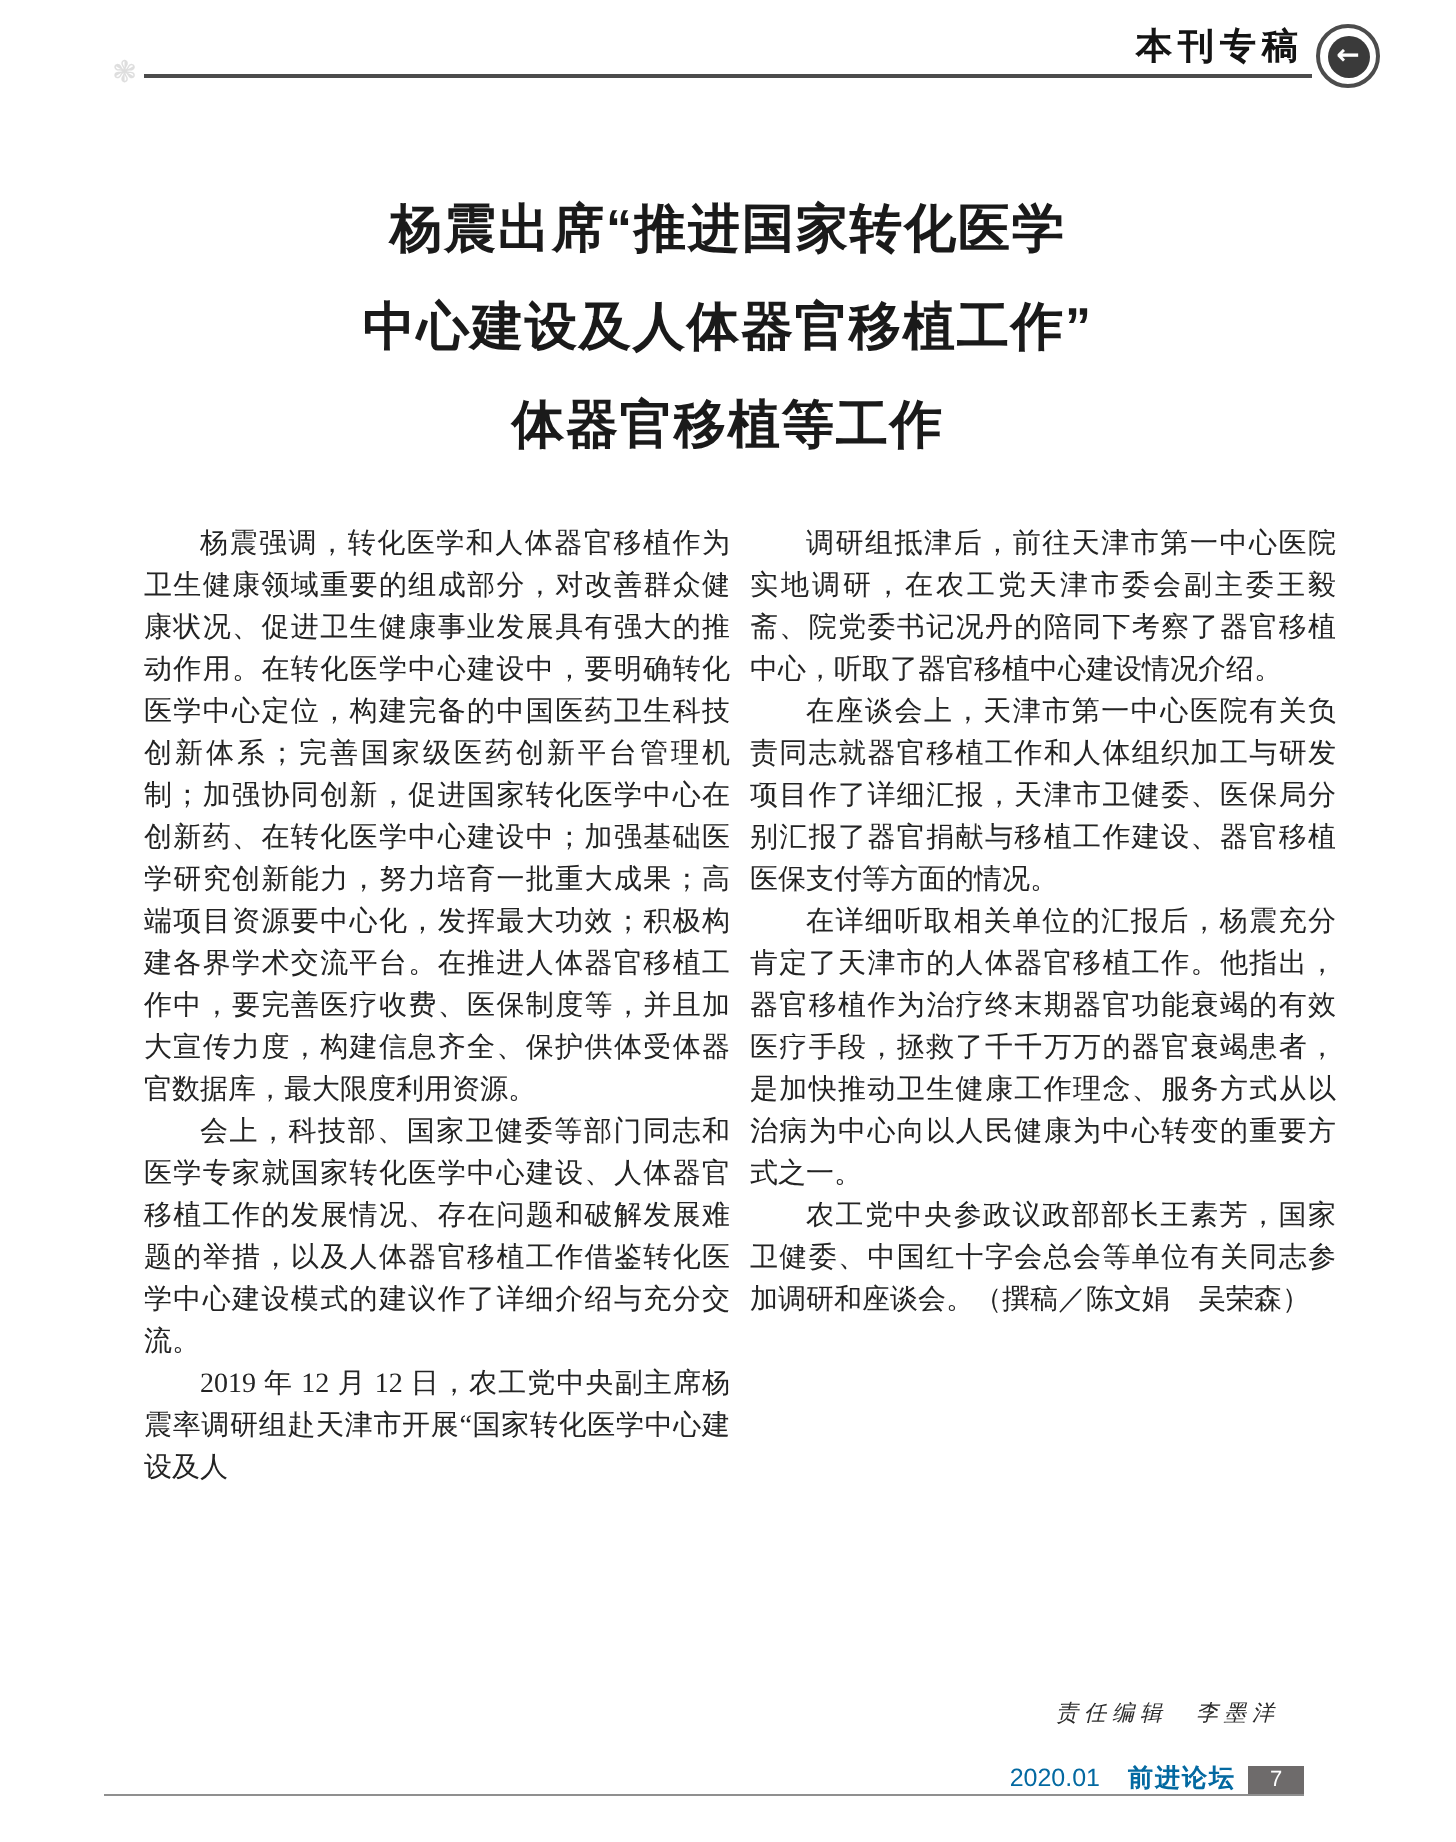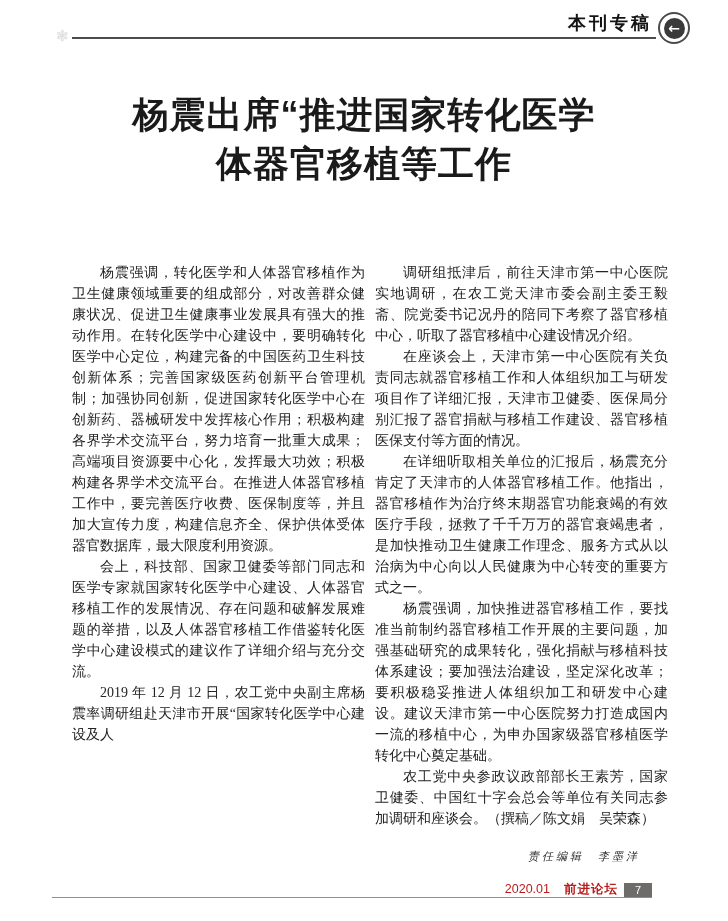--- a/index.html
+++ b/index.html
@@ -34,21 +34,21 @@
     color:#fff; display:flex; align-items:center; justify-content:center;
     font-size:14px; font-weight:bold; line-height:1;
     font-family:"DejaVu Sans",sans-serif;
   }
 
   
   .title {
     position:absolute; top:90px; left:30px; right:30px; margin:0;
     text-align:center;
     font-family:"Liberation Sans","DejaVu Sans",sans-serif;
-    font-size:36px; line-height:49px; font-weight:900;
+    font-size:26px; line-height:49px; font-weight:900;
     letter-spacing:1px; color:#1a1a1a;
   }
 
   
   .article {
     position:absolute; left:72px; top:262px; width:596px;
     display:flex; gap:10px;
     font-size:14px; line-height:21px; text-align:justify;
     color:#232323;
   }
@@ -62,21 +62,21 @@
     font-family:"Liberation Serif","DejaVu Serif",serif;
   }
 
   
   .footer-rule {
     position:absolute; left:52px; top:897px; width:600px; height:1px;
     background:#8f8f8f;
   }
   .footer-meta {
     position:absolute; top:882px; right:110px;
-    font-size:12.5px; color:#b91c1c; line-height:15px;
+    font-size:12.5px; color:#0369a1; line-height:15px;
   }
   .footer-meta .issue {
     font-family:"Liberation Sans","DejaVu Sans",sans-serif; margin-right:14px;
   }
   .footer-meta .journal { font-weight:bold; letter-spacing:1px; }
   .page-number-badge {
     position:absolute; left:624px; top:883px; width:28px; height:14px;
     background:#6e6b6b; color:#ffffff; font-size:11px; line-height:14px;
     text-align:center; font-family:"Liberation Sans",sans-serif;
   }
@@ -88,34 +88,34 @@
 
   <span class="header-ornament">❃</span>
   <div class="header-rule"></div>
   <div class="header-label">本刊专稿</div>
   <div class="header-icon">
     <span class="disc">←</span>
   </div>
 
   <h1 class="title">
     <div>杨震出席“推进国家转化医学</div>
+    <div>中心建设及人体器官移植工作”</div>
     <div>体器官移植等工作</div>
   </h1>
 
   <div class="article">
     <div class="col">
-      <p>杨震强调，转化医学和人体器官移植作为卫生健康领域重要的组成部分，对改善群众健康状况、促进卫生健康事业发展具有强大的推动作用。在转化医学中心建设中，要明确转化医学中心定位，构建完备的中国医药卫生科技创新体系；完善国家级医药创新平台管理机制；加强协同创新，促进国家转化医学中心在创新药、器械研发中发挥核心作用；积极构建各界学术交流平台，努力培育一批重大成果；高端项目资源要中心化，发挥最大功效；积极构建各界学术交流平台。在推进人体器官移植工作中，要完善医疗收费、医保制度等，并且加大宣传力度，构建信息齐全、保护供体受体器官数据库，最大限度利用资源。</p>
+      <p>杨震强调，转化医学和人体器官移植作为卫生健康领域重要的组成部分，对改善群众健康状况、促进卫生健康事业发展具有强大的推动作用。在转化医学中心建设中，要明确转化医学中心定位，构建完备的中国医药卫生科技创新体系；完善国家级医药创新平台管理机制；加强协同创新，促进国家转化医学中心在创新药、在转化医学中心建设中；加强基础医学研究创新能力，努力培育一批重大成果；高端项目资源要中心化，发挥最大功效；积极构建各界学术交流平台。在推进人体器官移植工作中，要完善医疗收费、医保制度等，并且加大宣传力度，构建信息齐全、保护供体受体器官数据库，最大限度利用资源。</p>
       <p>会上，科技部、国家卫健委等部门同志和医学专家就国家转化医学中心建设、人体器官移植工作的发展情况、存在问题和破解发展难题的举措，以及人体器官移植工作借鉴转化医学中心建设模式的建议作了详细介绍与充分交流。</p>
       <p>2019 年 12 月 12 日，农工党中央副主席杨震率调研组赴天津市开展“国家转化医学中心建设及人</p>
     </div>
     <div class="col">
       <p>调研组抵津后，前往天津市第一中心医院实地调研，在农工党天津市委会副主委王毅斋、院党委书记况丹的陪同下考察了器官移植中心，听取了器官移植中心建设情况介绍。</p>
       <p>在座谈会上，天津市第一中心医院有关负责同志就器官移植工作和人体组织加工与研发项目作了详细汇报，天津市卫健委、医保局分别汇报了器官捐献与移植工作建设、器官移植医保支付等方面的情况。</p>
       <p>在详细听取相关单位的汇报后，杨震充分肯定了天津市的人体器官移植工作。他指出，器官移植作为治疗终末期器官功能衰竭的有效医疗手段，拯救了千千万万的器官衰竭患者，是加快推动卫生健康工作理念、服务方式从以治病为中心向以人民健康为中心转变的重要方式之一。</p>
-      <p>杨震强调，加快推进器官移植工作，要找准当前制约器官移植工作开展的主要问题，加强基础研究的成果转化，强化捐献与移植科技体系建设；要加强法治建设，坚定深化改革；要积极稳妥推进人体组织加工和研发中心建设。建议天津市第一中心医院努力打造成国内一流的移植中心，为申办国家级器官移植医学转化中心奠定基础。</p>
       <p>农工党中央参政议政部部长王素芳，国家卫健委、中国红十字会总会等单位有关同志参加调研和座谈会。（撰稿／陈文娟　吴荣森）</p>
     </div>
   </div>
 
   <div class="editor-credit">责任编辑　李墨洋</div>
 
   <div class="footer-rule"></div>
   <div class="footer-meta">
     <span class="issue">2020.01</span><span class="journal">前进论坛</span>
   </div>

